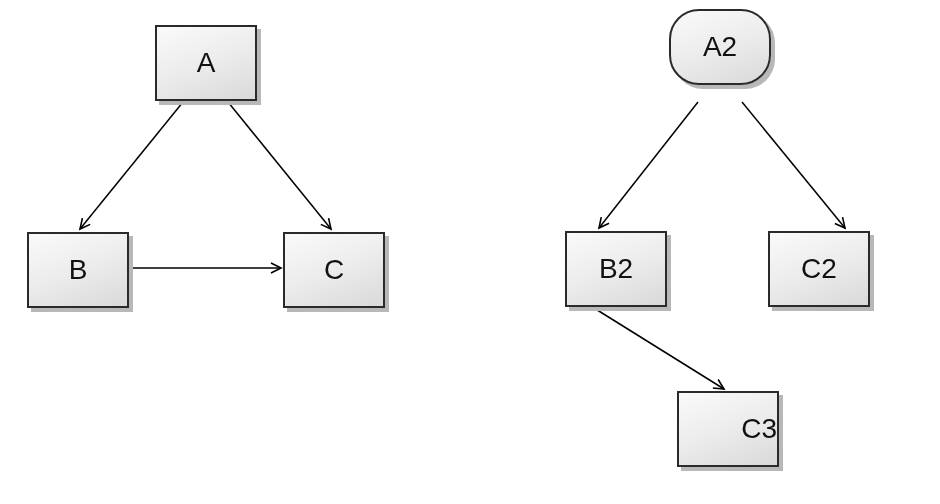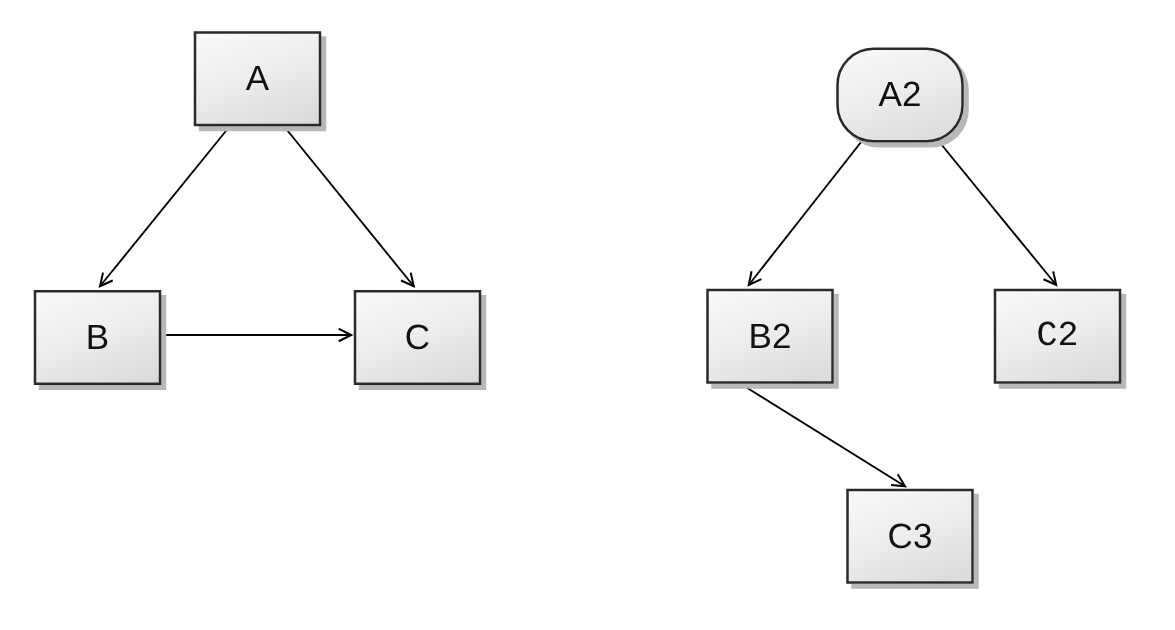--- a/index.html
+++ b/index.html
@@ -64,26 +64,26 @@
   <div class="node" style="left:155px; top:25px;">
     <span>A</span>
   </div>
   <div class="node" style="left:27px; top:232px;">
     <span>B</span>
   </div>
   <div class="node" style="left:283px; top:232px;">
     <span>C</span>
   </div>
 
-  <div class="node" style="left:669px; top:38px;border-radius:30px;">
+  <div class="node" style="left:669px; top:9px;border-radius:30px;">
     <span>A2</span>
   </div>
   <div class="node" style="left:542px; top:231px;margin-left:23px;">
     <span>B2</span>
   </div>
-  <div class="node" style="left:795px; top:231px;font-family:Liberation Mono, monospace;">
+  <div class="node" style="left:768px; top:231px;">
     <span>C2</span>
   </div>
-  <div class="node" style="left:677px; top:391px;">
+  <div class="node" style="left:677px; top:391px;justify-content:flex-end;">
     <span>C3</span>
   </div>
 
 </div>
 
 </body></html>

